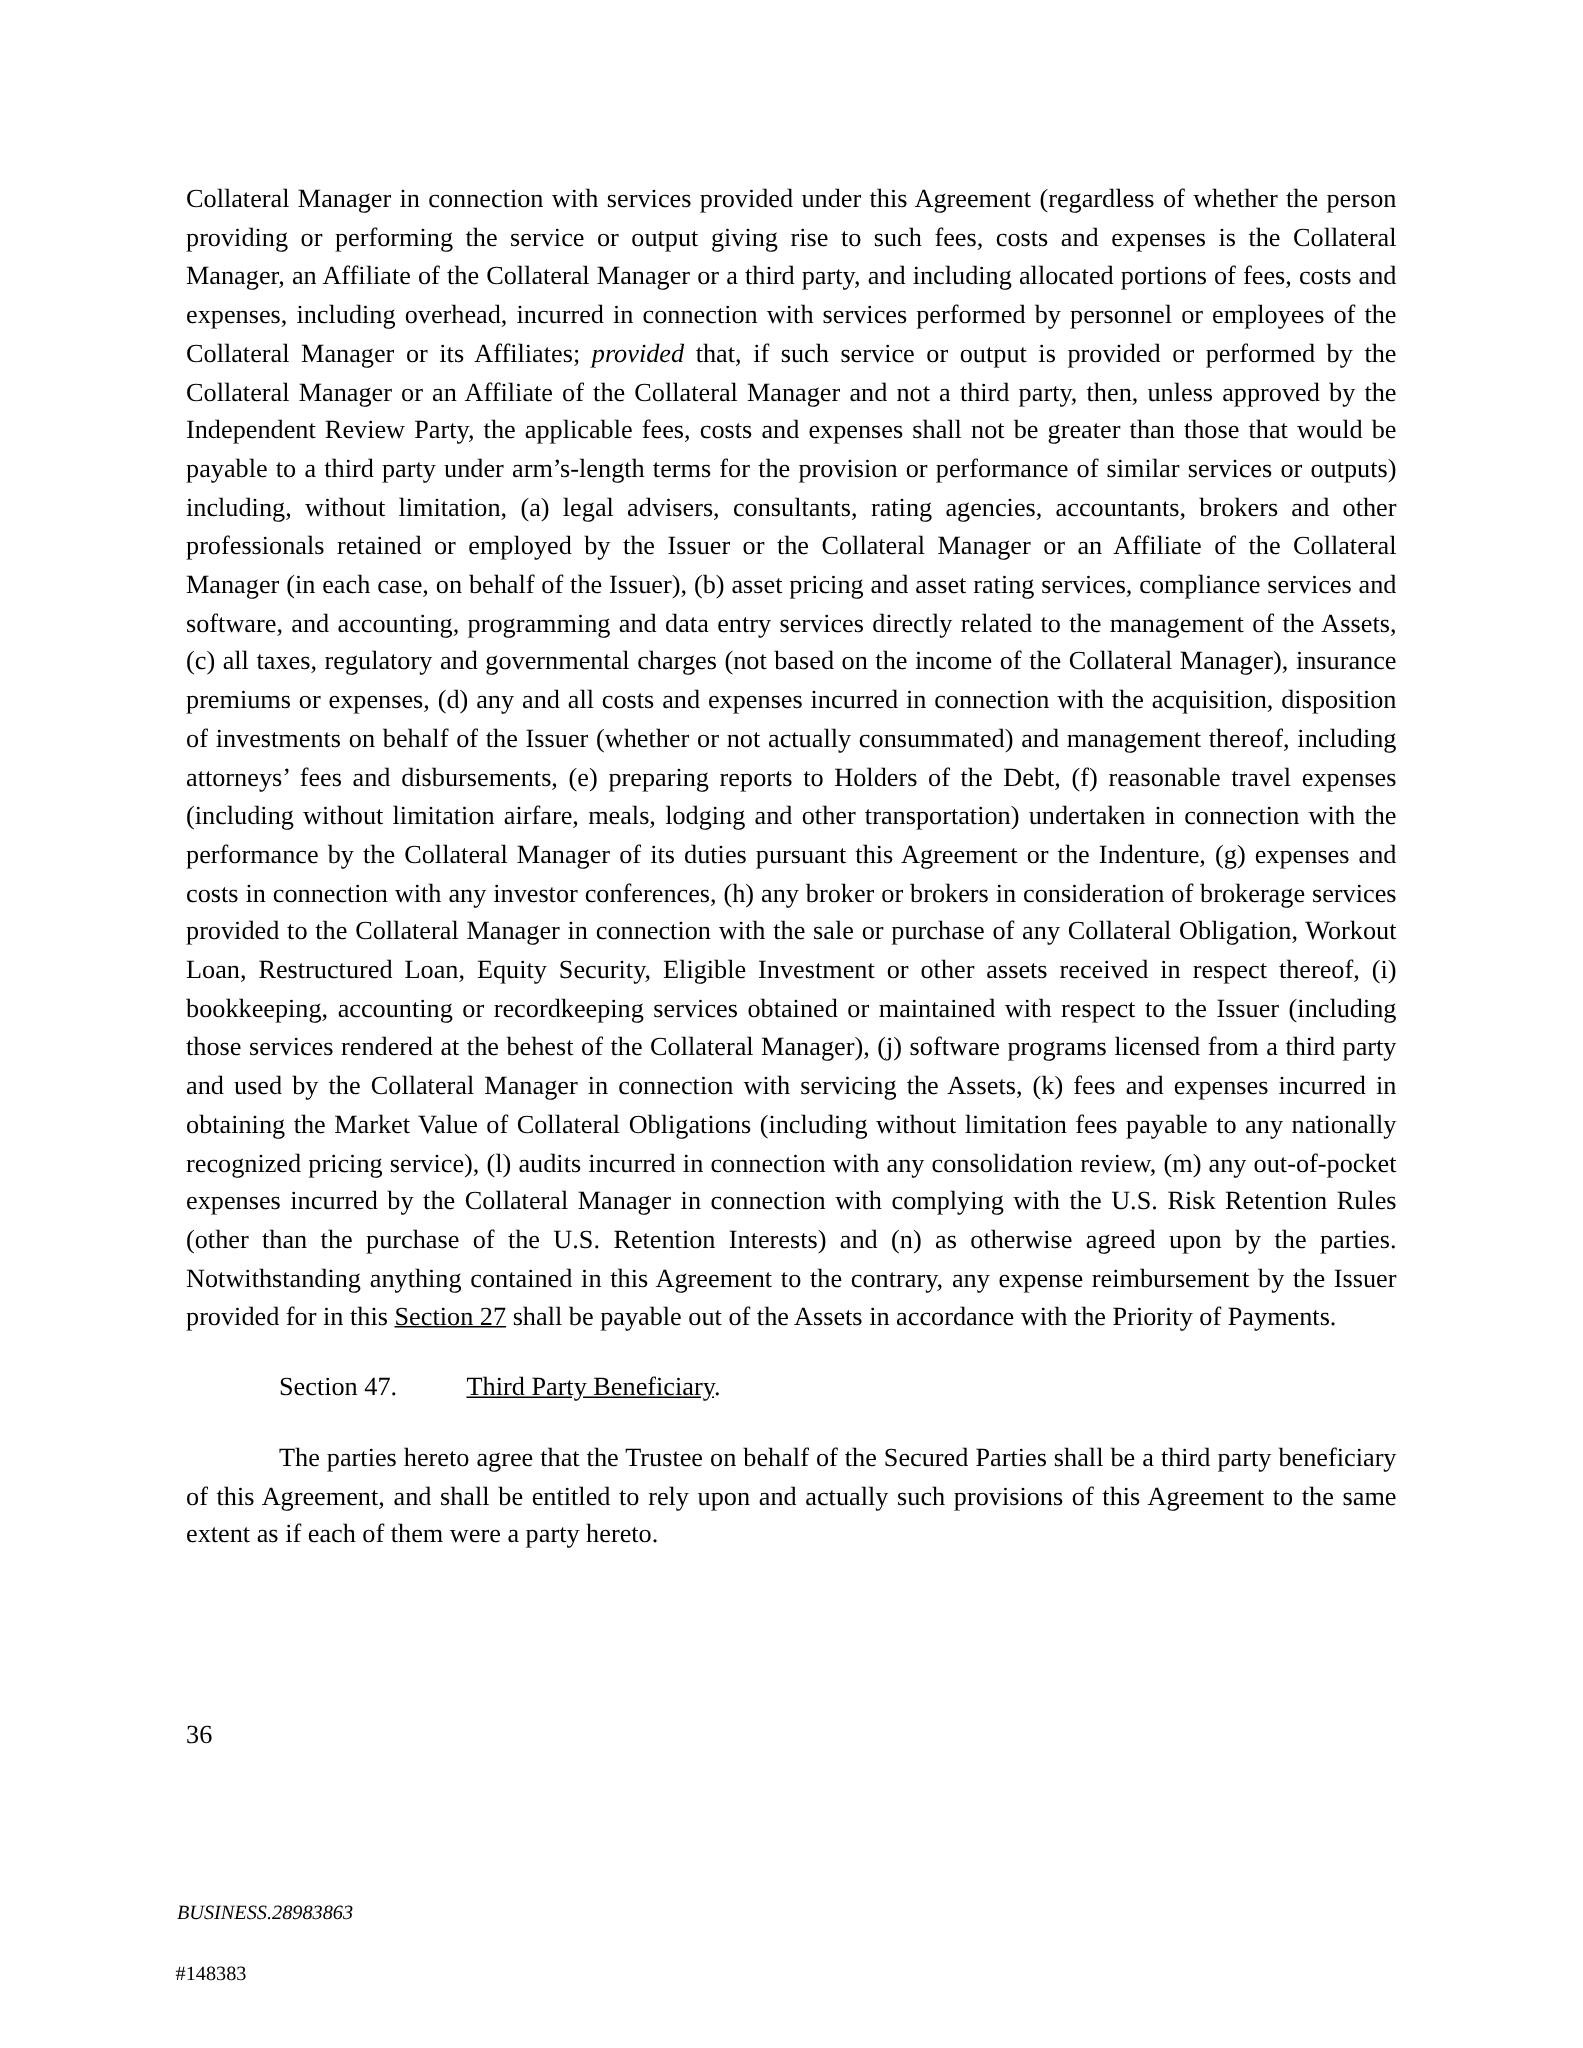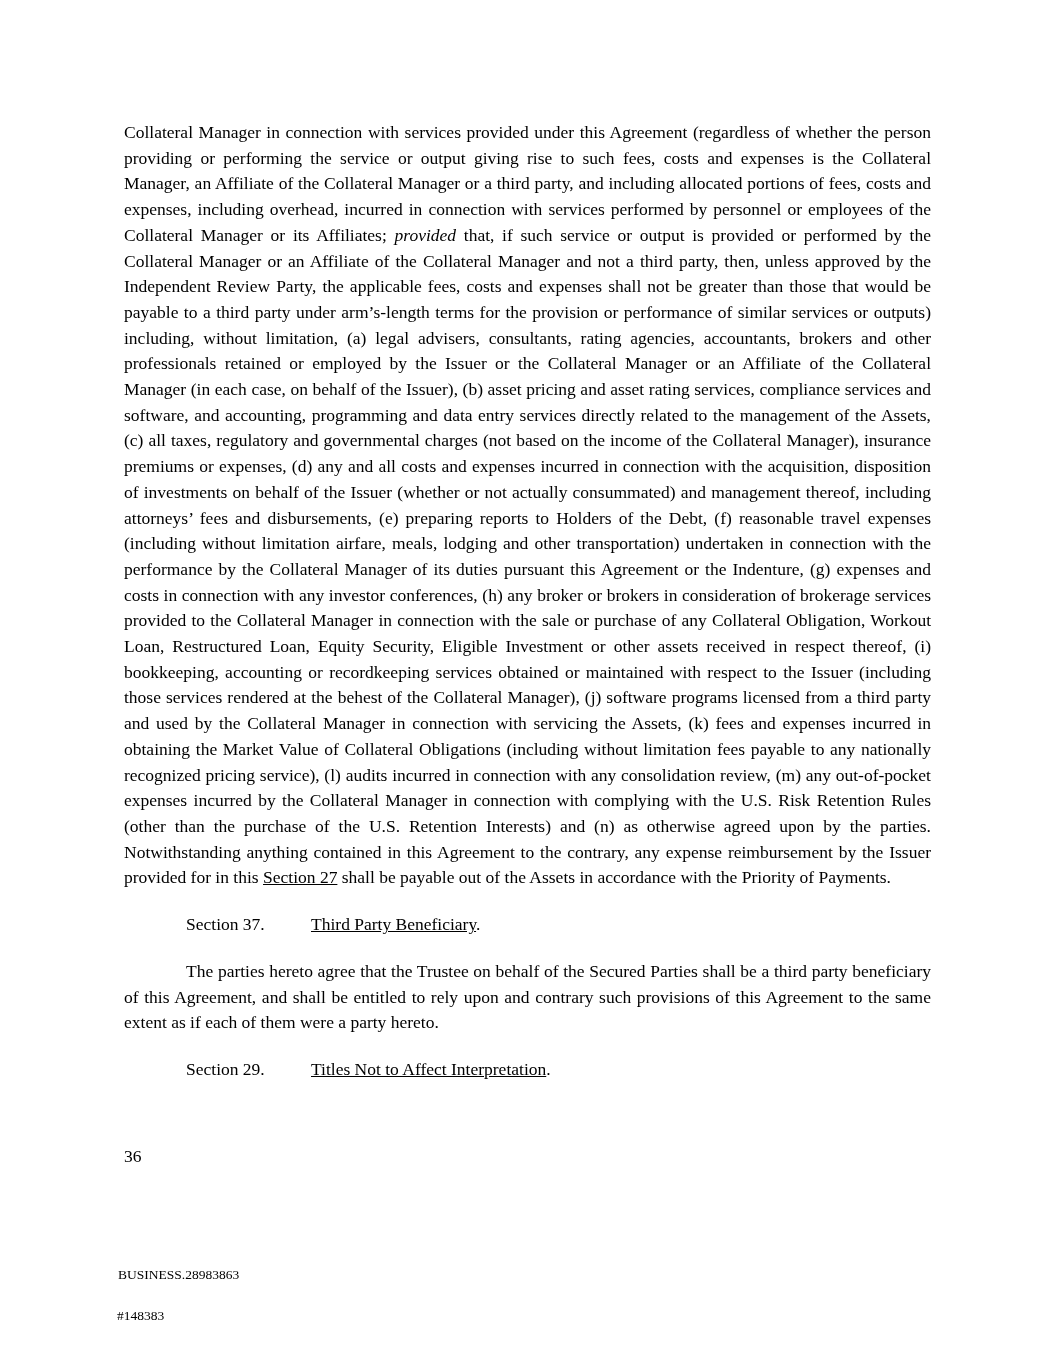--- a/index.html
+++ b/index.html
@@ -62,35 +62,34 @@
     height: 18px;
     width: 300px;
   }
   .fid {
     position: absolute;
     top: 0;
     white-space: nowrap;
     font-size: 13.5px;
     line-height: 17px;
   }
-  .fid-main { left: 0; }
+  .fid-main { left: 0; font-style: italic; }
   .fid-overlay { left: -1px; margin-top: 41px; }
 </style>
 </head>
 <body>
 
 <div class="content">
 
   <p class="justify"><span>Collateral Manager in connection with services provided under this Agreement (regardless of whether the person providing or performing the service or output giving rise to such fees, costs and expenses is the Collateral Manager, an Affiliate of the Collateral Manager or a third party, and including allocated portions of fees, costs and expenses, including overhead, incurred in connection with services performed by personnel or employees of the Collateral Manager or its Affiliates; </span><em>provided</em><span> that, if such service or output is provided or performed by the Collateral Manager or an Affiliate of the Collateral Manager and not a third party, then, unless approved by the Independent Review Party, the applicable fees, costs and expenses shall not be greater than those that would be payable to a third party under arm’s-length terms for the provision or performance of similar services or outputs) including, without limitation, (a) legal advisers, consultants, rating agencies, accountants, brokers and other professionals retained or employed by the Issuer or the Collateral Manager or an Affiliate of the Collateral Manager (in each case, on behalf of the Issuer), (b) asset pricing and asset rating services, compliance services and software, and accounting, programming and data entry services directly related to the management of the Assets, (c) all taxes, regulatory and governmental charges (not based on the income of the Collateral Manager), insurance premiums or expenses, (d) any and all costs and expenses incurred in connection with the acquisition, disposition of investments on behalf of the Issuer (whether or not actually consummated) and management thereof, including attorneys’ fees and disbursements, (e) preparing reports to Holders of the Debt, (f) reasonable travel expenses (including without limitation airfare, meals, lodging and other transportation) undertaken in connection with the performance by the Collateral Manager of its duties pursuant this Agreement or the Indenture, (g) expenses and costs in connection with any investor conferences, (h) any broker or brokers in consideration of brokerage services provided to the Collateral Manager in connection with the sale or purchase of any Collateral Obligation, Workout Loan, Restructured Loan, Equity Security, Eligible Investment or other assets received in respect thereof, (i) bookkeeping, accounting or recordkeeping services obtained or maintained with respect to the Issuer (including those services rendered at the behest of the Collateral Manager), (j) software programs licensed from a third party and used by the Collateral Manager in connection with servicing the Assets, (k) fees and expenses incurred in obtaining the Market Value of Collateral Obligations (including without limitation fees payable to any nationally recognized pricing service), (l) audits incurred in connection with any consolidation review, (m) any out-of-pocket expenses incurred by the Collateral Manager in connection with complying with the U.S. Risk Retention Rules (other than the purchase of the U.S. Retention Interests) and (n) as otherwise agreed upon by the parties.  Notwithstanding anything contained in this Agreement to the contrary, any expense reimbursement by the Issuer provided for in this </span><span class="underline">Section 27</span><span> shall be payable out of the Assets in accordance with the Priority of Payments.</span></p>
 
-  <p class="heading block"><span class="sec-label">Section 37.</span><span class="underline">Third Party Beneficiary</span><span>.</span></p>
+  <p class="heading block"><span class="sec-label">Section 47.</span><span class="underline">Third Party Beneficiary</span><span>.</span></p>
 
-  <p class="justify indent block">The parties hereto agree that the Trustee on behalf of the Secured Parties shall be a third party beneficiary of this Agreement, and shall be entitled to rely upon and contrary such provisions of this Agreement to the same extent as if each of them were a party hereto.</p>
+  <p class="justify indent block">The parties hereto agree that the Trustee on behalf of the Secured Parties shall be a third party beneficiary of this Agreement, and shall be entitled to rely upon and actually such provisions of this Agreement to the same extent as if each of them were a party hereto.</p>
 
-  <p class="heading block"><span class="sec-label">Section 29.</span><span class="underline">Titles Not to Affect Interpretation</span><span>.</span></p>
 
 </div>
 
 <div class="page-number">36</div>
 
 <div class="footer-ids">
   <span class="fid fid-overlay">#148383</span>
   <span class="fid fid-main">BUSINESS.28983863</span>
 </div>
 

